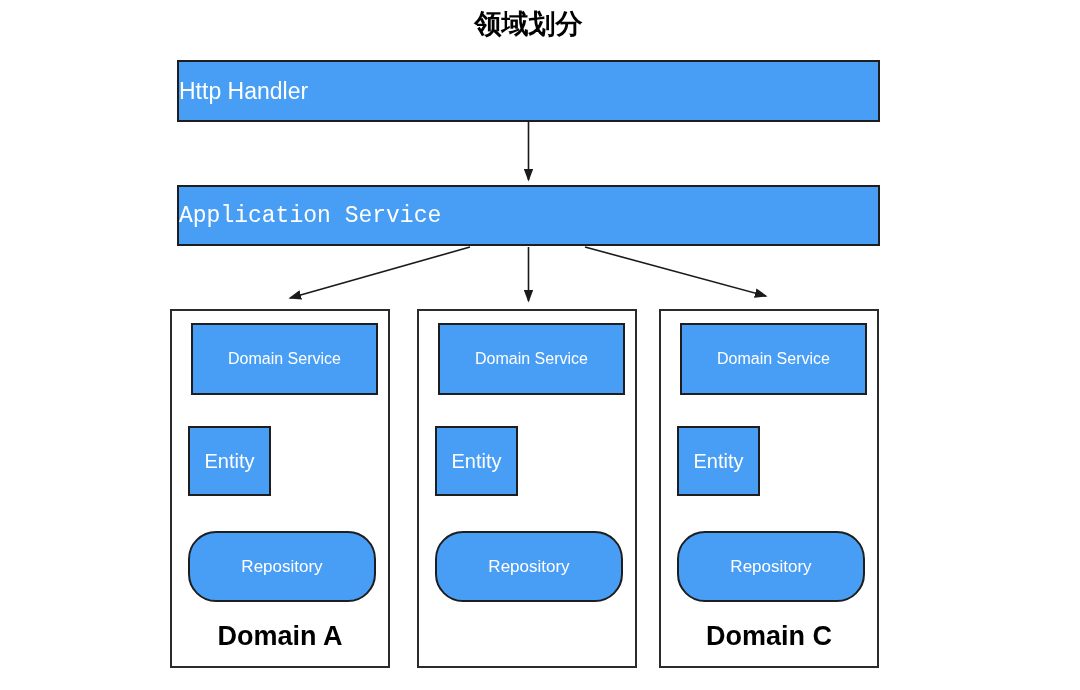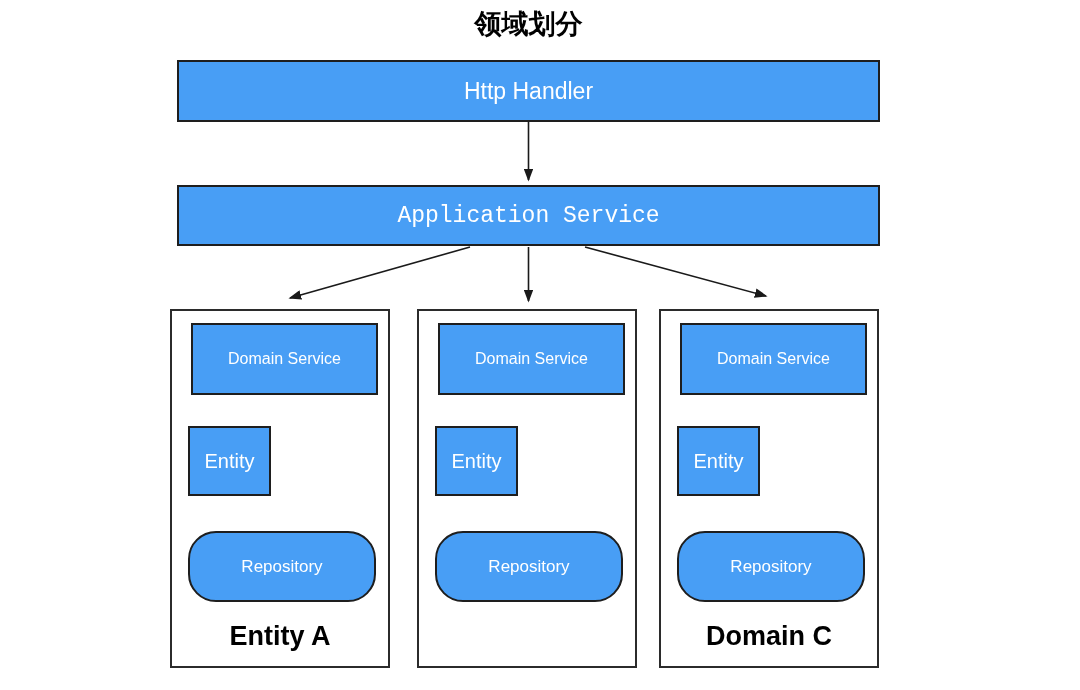--- a/index.html
+++ b/index.html
@@ -12,21 +12,21 @@
     font-family:"Liberation Sans",sans-serif;position:relative;overflow:hidden;
   }
   .canvas{position:absolute;left:0;top:0;width:951px;height:690px;}
   .title{
     position:absolute;left:177px;width:703px;top:6px;text-align:center;
     font-size:27px;font-weight:700;color:var(--label-text);
   }
   .bar{
     position:absolute;left:177px;width:703px;height:62px;box-sizing:border-box;
     background:var(--blue);border:2px solid var(--box-border);
-    display:flex;align-items:center;justify-content:center;
+    display:flex;align-items:center;justify-content:flex-start;
     color:var(--box-text);font-size:23px;
   }
   .bar.http{top:60px;}
   .bar.app{top:185px;height:61px;font-family:Liberation Mono, monospace;}
   .domain{
     position:absolute;top:309px;width:220px;height:359px;box-sizing:border-box;
     background:var(--bg);border:2px solid var(--container-border);
   }
   .domain.a{left:170px;}
   .domain.b{left:417px;}
@@ -91,21 +91,21 @@
   <div class="domain a">
     <div class="dbox service">
       <span>Domain Service</span>
     </div>
     <div class="dbox entity">
       <span>Entity</span>
     </div>
     <div class="dbox repository">
       <span>Repository</span>
     </div>
-    <div class="domain-label">Entity A</div>
+    <div class="domain-label">Domain A</div>
   </div>
 
   <div class="domain b">
     <div class="dbox service">
       <span>Domain Service</span>
     </div>
     <div class="dbox entity">
       <span>Entity</span>
     </div>
     <div class="dbox repository">

